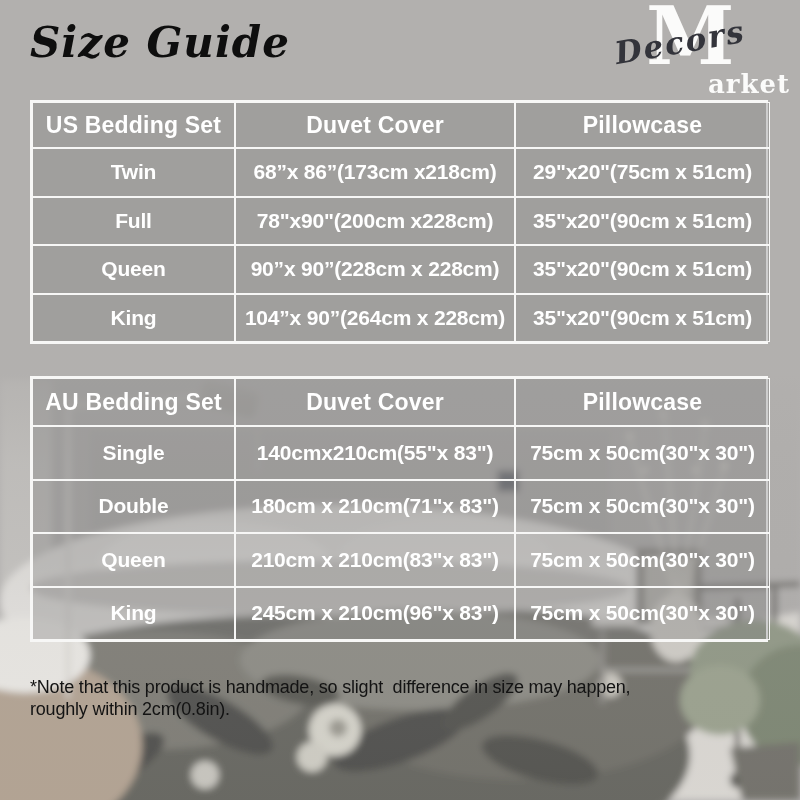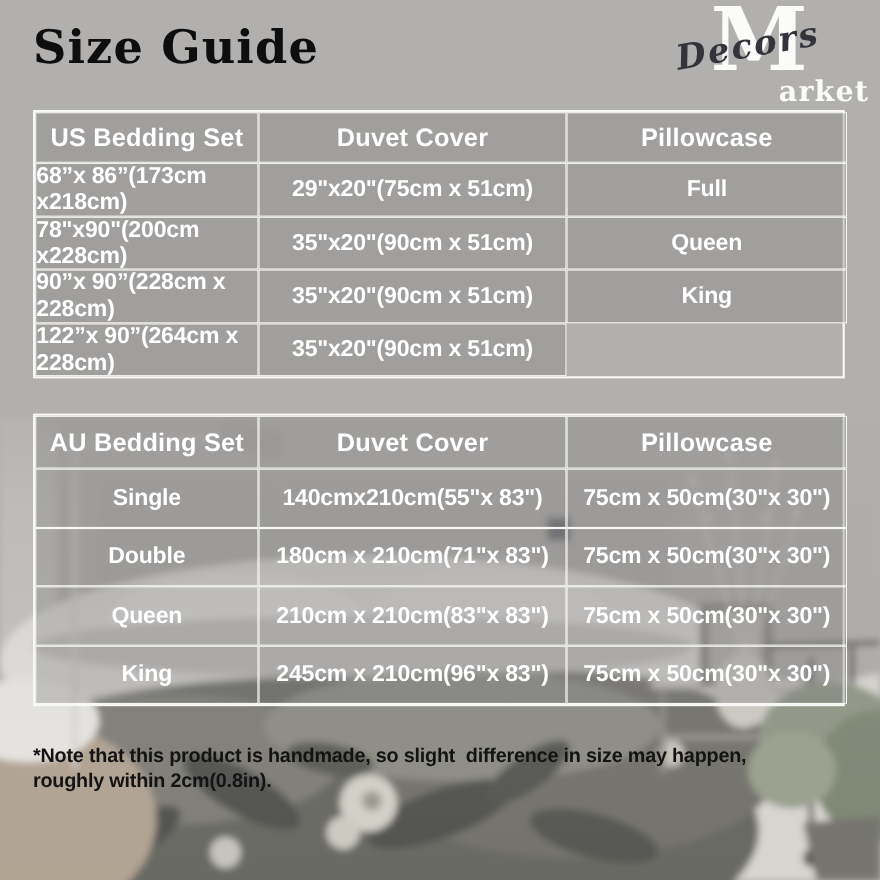--- a/index.html
+++ b/index.html
@@ -18,21 +18,21 @@
       rgba(178,176,174,0.96) 42%,
       rgba(178,176,174,0.72) 50%,
       rgba(178,176,174,0.42) 58%,
       rgba(178,176,174,0.28) 68%,
       rgba(178,176,174,0.14) 79%,
       rgba(178,176,174,0.08) 100%);
   }
   .page-title{
     position:absolute; left:30px; top:18px; margin:0;
     font-family:"DejaVu Serif","Liberation Serif",serif;
-    font-weight:bold; font-size:42px; letter-spacing:1px; color:#0e0e0e;
+    font-weight:bold; font-size:42px; letter-spacing:1px; color:#0e0e0e;font-style:italic;
   }
   .logo{position:absolute; right:18px; top:8px; width:170px; height:80px;}
   .logo-m{
     position:absolute; left:34px; top:-12px;
     font-family:"DejaVu Serif","Liberation Serif",serif;
     font-weight:bold; font-size:80px; line-height:1; color:#fbfbfa;
   }
   .logo-rest{
     position:absolute; left:96px; top:40px;
     font-family:"DejaVu Serif","Liberation Serif",serif;
@@ -53,21 +53,21 @@
   .table-au{top:376px; grid-template-rows:48px repeat(4,53.5px);}
   .cell{
     display:flex; align-items:center; justify-content:center;
     border:1px solid var(--line); background:var(--cellbg);
     color:#ffffff; overflow:hidden;
   }
   .cell.head{font-size:23px; font-weight:700; letter-spacing:0.2px;}
   .cell.body{font-size:21px; font-weight:700; letter-spacing:-0.2px;}
   .note{
     position:absolute; left:30px; width:765px; margin:0;
-    font-size:18px; font-weight:700; color:#131313;
+    font-size:18px; font-weight:400; color:#131313;
     line-height:22px; letter-spacing:-0.2px; white-space:pre-wrap;
   }
   .note-1{top:676px;}
   .note-2{top:729px;}
 </style>
 </head>
 <body>
 
 <div class="canvas">
 
@@ -149,30 +149,31 @@
   <div class="logo">
     <span class="logo-m">M</span>
     <span class="logo-rest">arket</span>
     <span class="logo-script">Decors</span>
   </div>
 
   <section class="table table-us">
       <div class="cell head">US Bedding Set</div>
       <div class="cell head">Duvet Cover</div>
       <div class="cell head">Pillowcase</div>
+      <div class="cell body">Twin</div>
       <div class="cell body">68”x 86”(173cm x218cm)</div>
       <div class="cell body">29"x20"(75cm x 51cm)</div>
       <div class="cell body">Full</div>
       <div class="cell body">78"x90"(200cm x228cm)</div>
       <div class="cell body">35"x20"(90cm x 51cm)</div>
       <div class="cell body">Queen</div>
       <div class="cell body">90”x 90”(228cm x 228cm)</div>
       <div class="cell body">35"x20"(90cm x 51cm)</div>
       <div class="cell body">King</div>
-      <div class="cell body">122”x 90”(264cm x 228cm)</div>
+      <div class="cell body">104”x 90”(264cm x 228cm)</div>
       <div class="cell body">35"x20"(90cm x 51cm)</div>
     </section>
   <section class="table table-au">
       <div class="cell head">AU Bedding Set</div>
       <div class="cell head">Duvet Cover</div>
       <div class="cell head">Pillowcase</div>
       <div class="cell body">Single</div>
       <div class="cell body">140cmx210cm(55"x 83")</div>
       <div class="cell body">75cm x 50cm(30"x 30")</div>
       <div class="cell body">Double</div>

